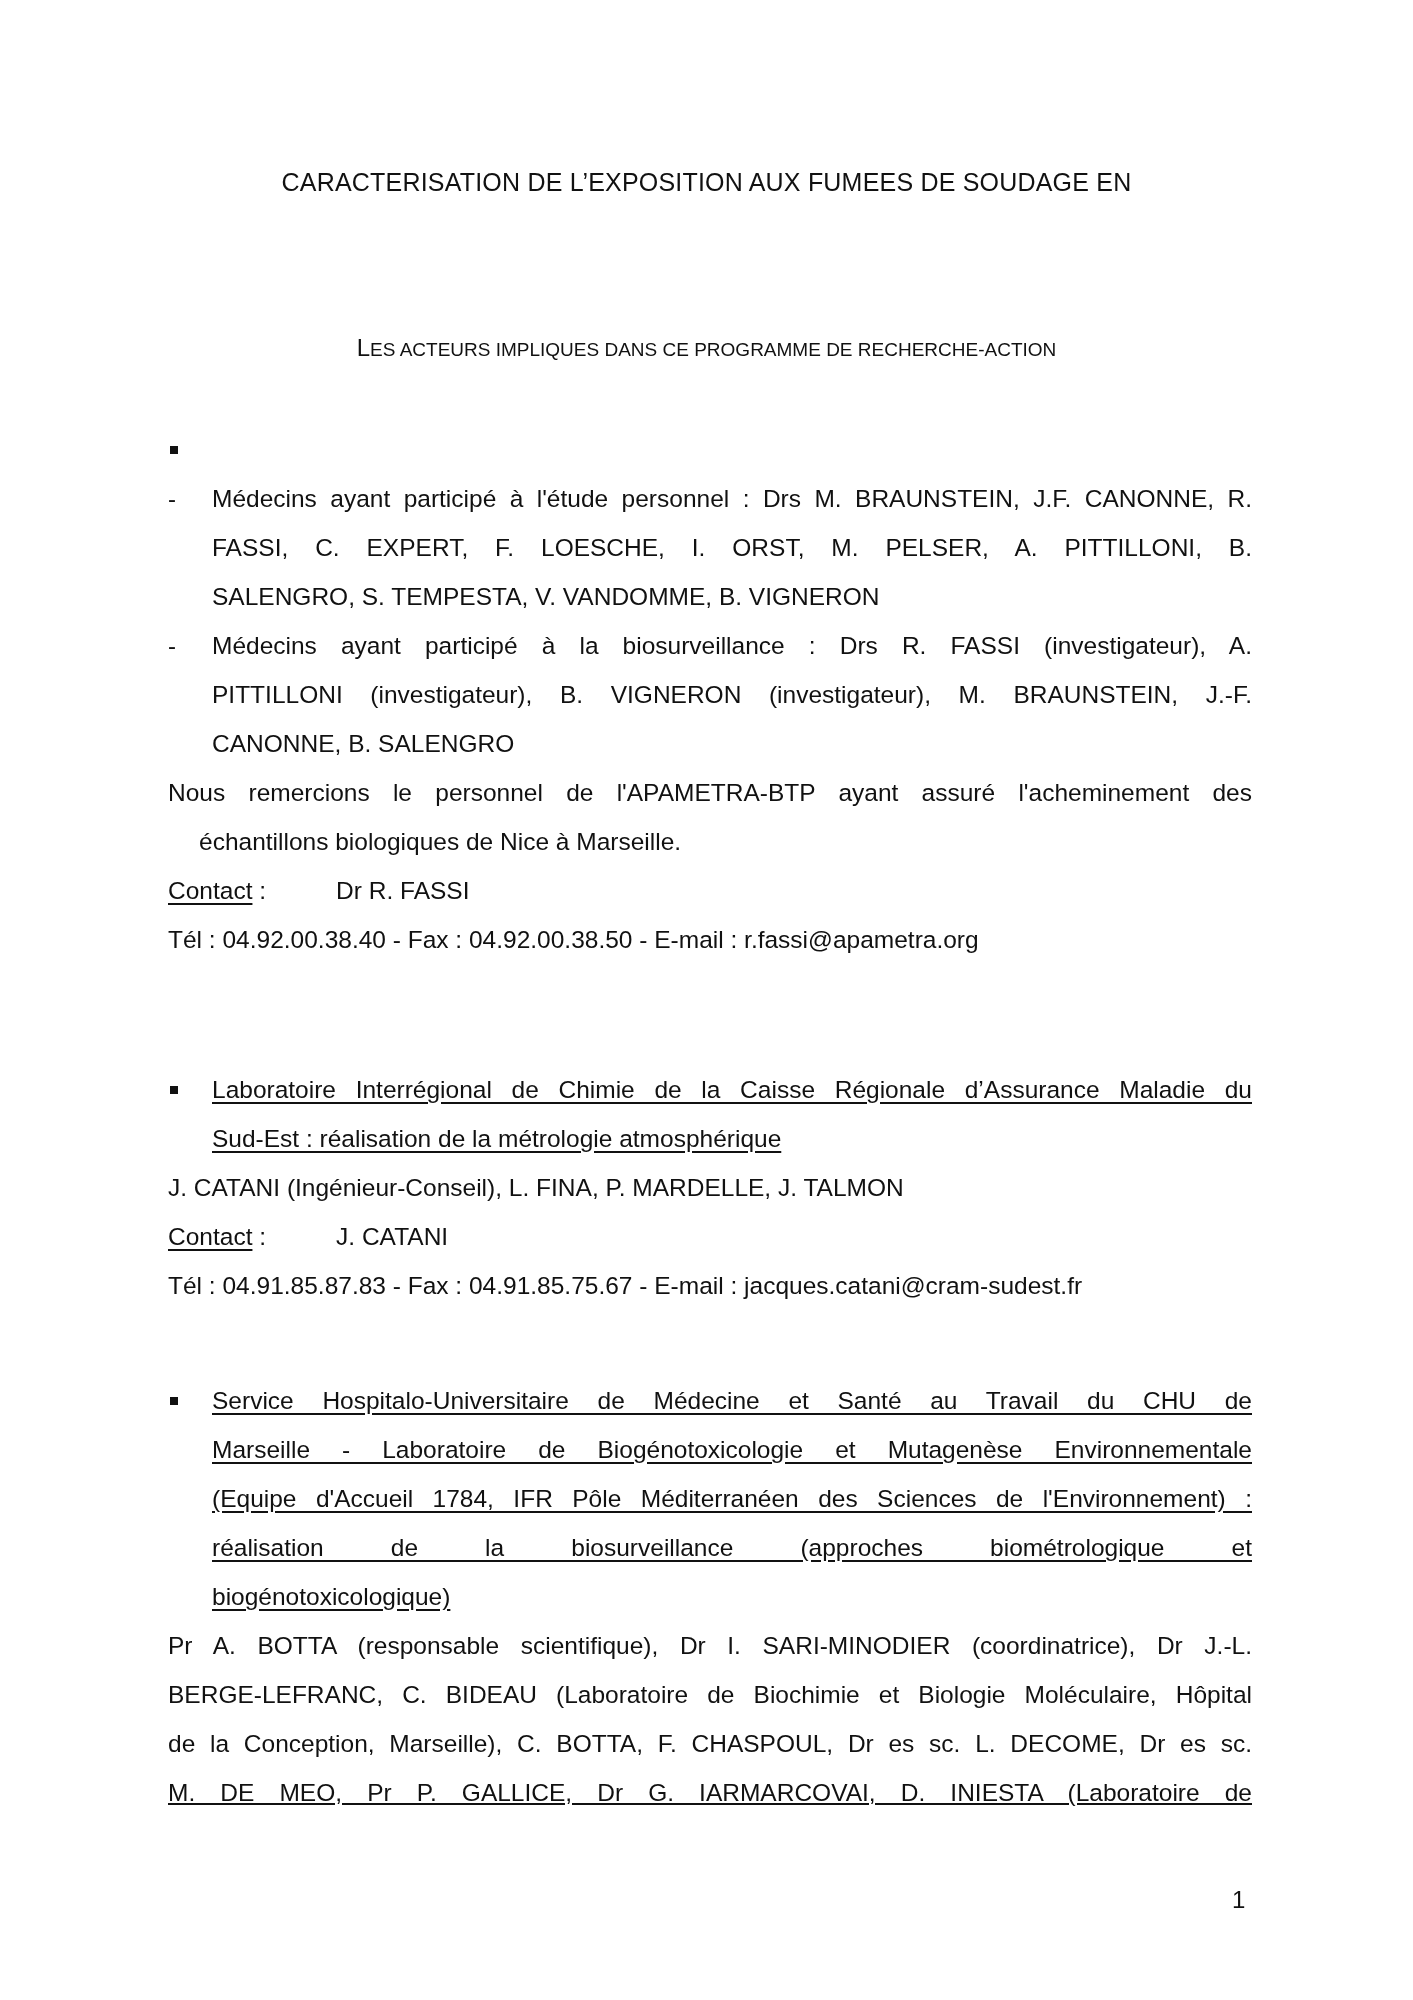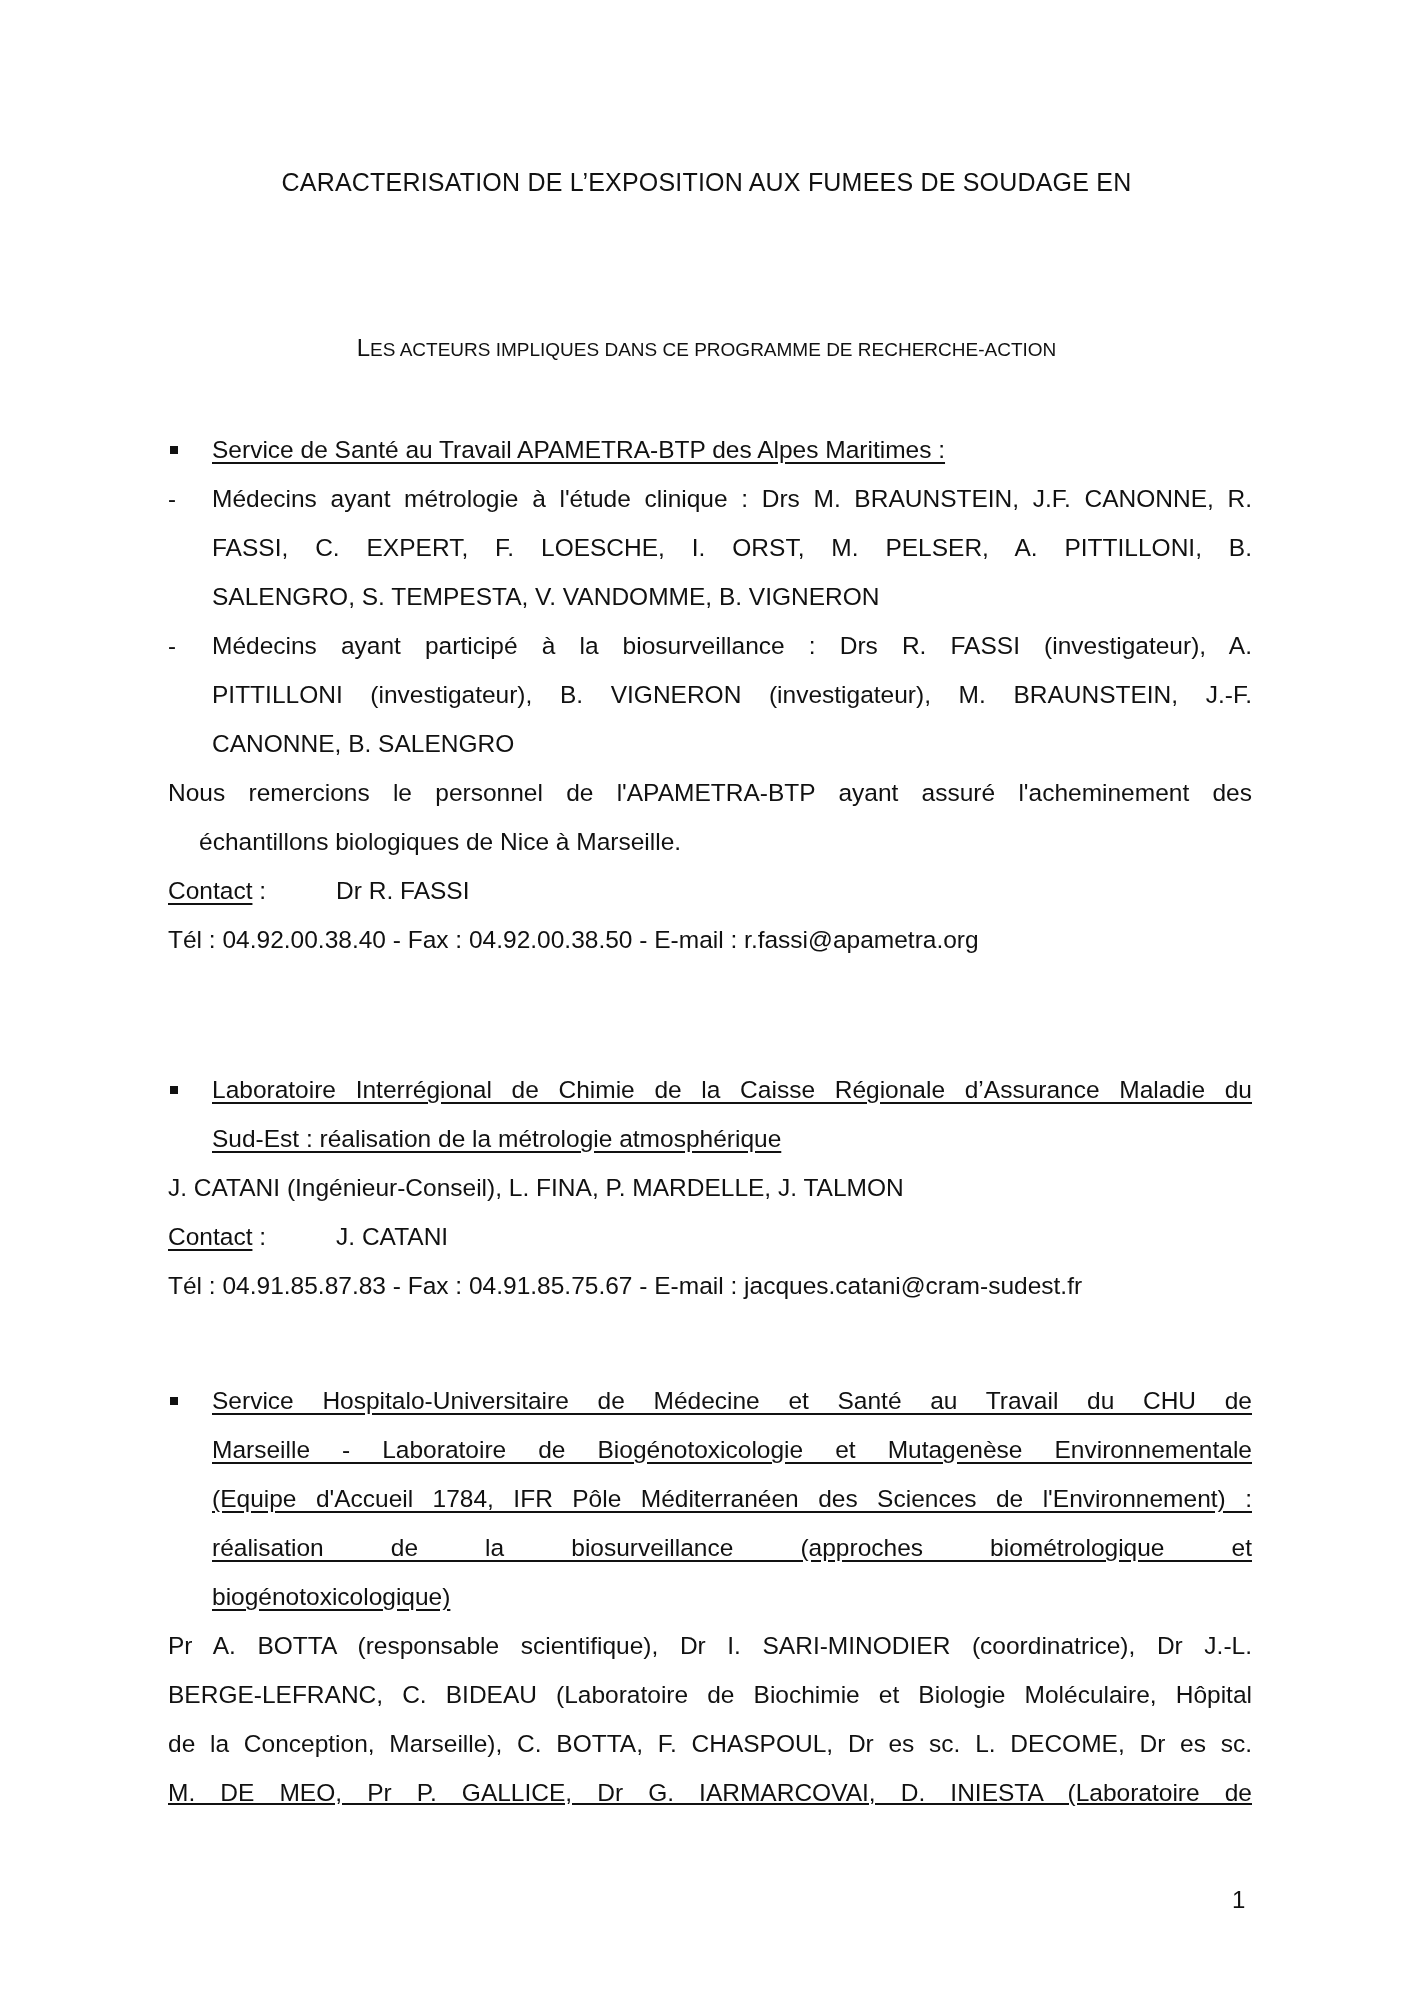--- a/index.html
+++ b/index.html
@@ -26,26 +26,23 @@
 
 <div class="page">
 
   <div class="title" style="top:168px;">CARACTERISATION DE L’EXPOSITION AUX FUMEES DE SOUDAGE EN</div>
 
   <div class="subtitle" style="top:334px;">
     <span class="cap">L</span><span>ES ACTEURS IMPLIQUES DANS CE PROGRAMME DE RECHERCHE-ACTION</span>
   </div>
 
   <div class="bullet-sq" style="top:446px;"></div>
-  <div class="line indent" style="top:435px;">
-    <span class="u">Service de Santé au Travail APAMETRA-BTP des Alpes Maritimes :</span>
-  </div>
 
   <div class="dash" style="top:484px;">-</div>
-  <div class="line indent justify" style="top:484px;">Médecins ayant métrologie à l'étude clinique : Drs M. BRAUNSTEIN, J.F. CANONNE, R.</div>
+  <div class="line indent justify" style="top:484px;">Médecins ayant participé à l'étude personnel : Drs M. BRAUNSTEIN, J.F. CANONNE, R.</div>
   <div class="line indent justify" style="top:533px;">FASSI, C. EXPERT, F. LOESCHE, I. ORST, M. PELSER, A. PITTILLONI, B.</div>
   <div class="line indent" style="top:582px;">SALENGRO, S. TEMPESTA, V. VANDOMME, B. VIGNERON</div>
 
   <div class="dash" style="top:631px;">-</div>
   <div class="line indent justify" style="top:631px;">Médecins ayant participé à la biosurveillance : Drs R. FASSI (investigateur), A.</div>
   <div class="line indent justify" style="top:680px;">PITTILLONI (investigateur), B. VIGNERON (investigateur), M. BRAUNSTEIN, J.-F.</div>
   <div class="line indent" style="top:729px;">CANONNE, B. SALENGRO</div>
 
   <div class="line justify" style="top:778px;">Nous remercions le personnel de l'APAMETRA-BTP ayant assuré l'acheminement des</div>
   <div class="line" style="top:827px;margin-left:31px;">échantillons biologiques de Nice à Marseille.</div>

